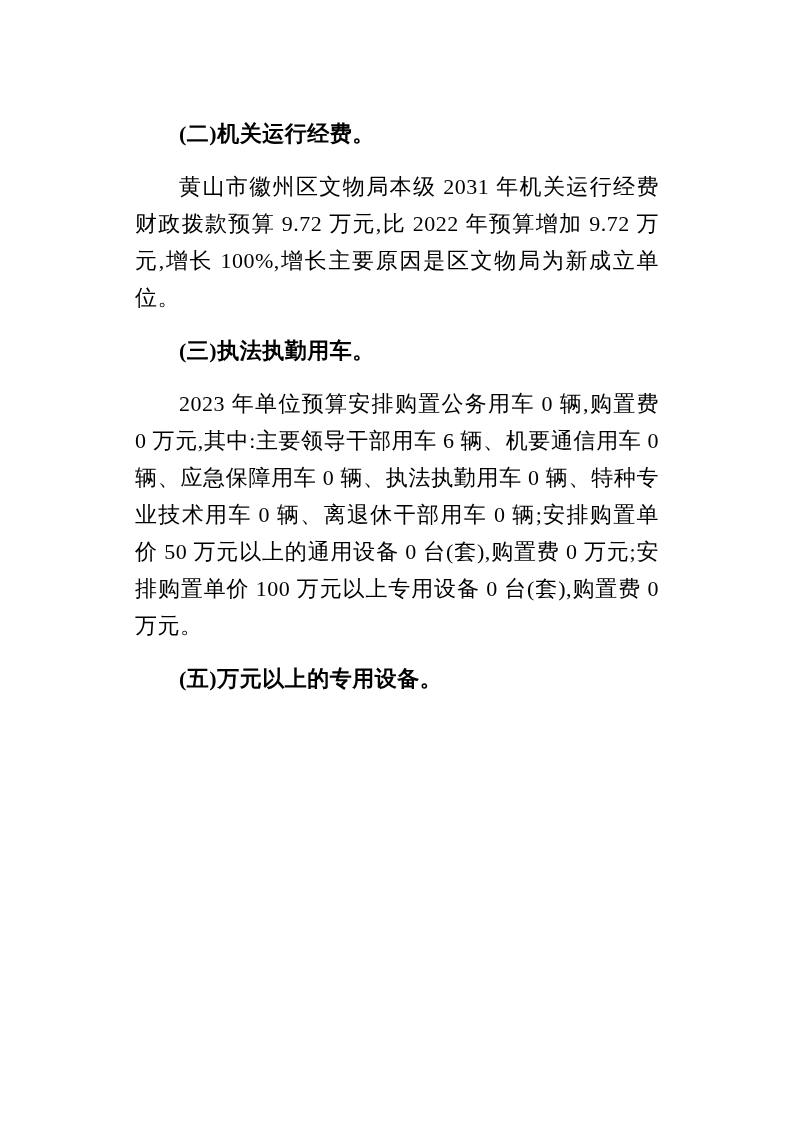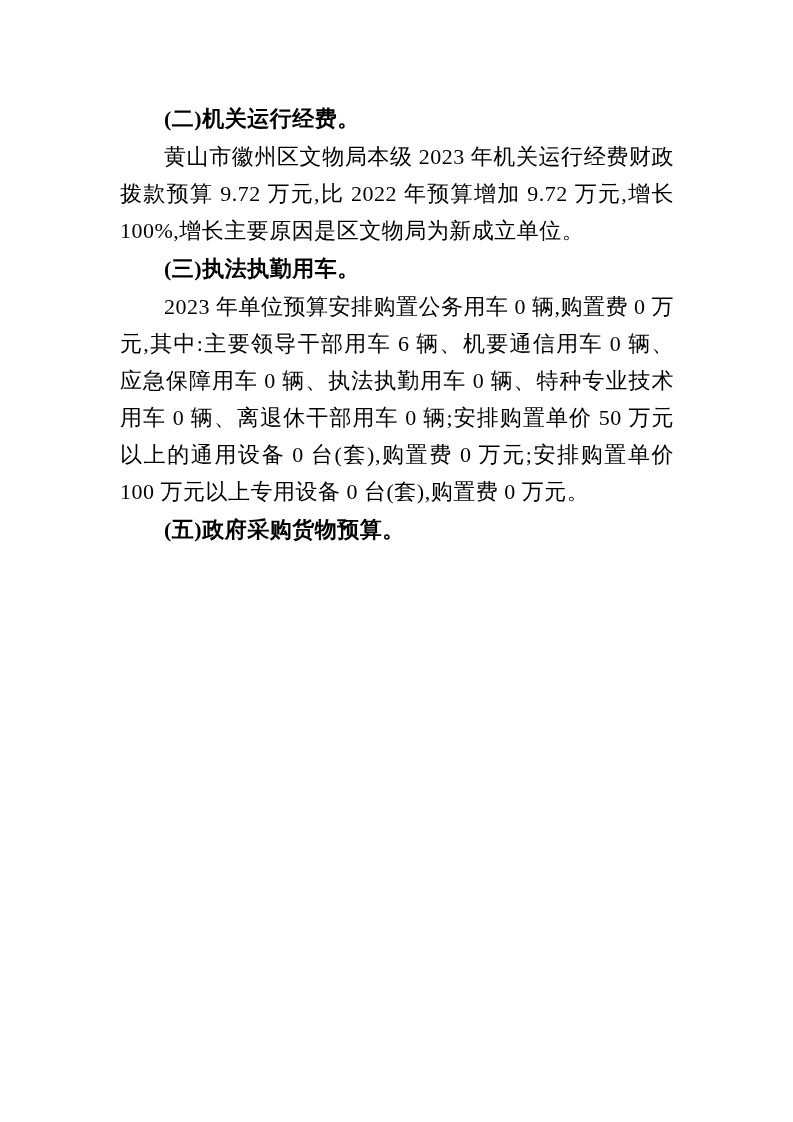--- a/index.html
+++ b/index.html
@@ -20,33 +20,33 @@
     top: 99px;
     width: 556px;
     color: #000000;
     font-family: "Liberation Serif", "DejaVu Serif", serif;
     font-size: 22px;
     line-height: 37px;
     text-align: justify;
     text-justify: inter-ideograph;
   }
   .content p {
-    margin: 1px;
+    margin: 16px;
     padding: 0;
     text-indent: 2em;
     letter-spacing: 0.5px;
   }
   .content p.heading {
     font-weight: bold;
   }
 </style>
 </head>
 <body>
 
 <div class="page">
   <div class="content">
     <p class="heading">(二)机关运行经费。</p>
-    <p class="para">黄山市徽州区文物局本级 2023 年机关运行经费财政拨款预算 9.72 万元,比 2022 年预算增加 9.72 万元,增长 100%,增长主要原因是区文物局为新成立单位。</p>
+    <p class="para">黄山市徽州区文物局本级 2031 年机关运行经费财政拨款预算 9.72 万元,比 2022 年预算增加 9.72 万元,增长 100%,增长主要原因是区文物局为新成立单位。</p>
     <p class="heading">(三)执法执勤用车。</p>
     <p class="para">2023 年单位预算安排购置公务用车 0 辆,购置费 0 万元,其中:主要领导干部用车 6 辆、机要通信用车 0 辆、应急保障用车 0 辆、执法执勤用车 0 辆、特种专业技术用车 0 辆、离退休干部用车 0 辆;安排购置单价 50 万元以上的通用设备 0 台(套),购置费 0 万元;安排购置单价 100 万元以上专用设备 0 台(套),购置费 0 万元。</p>
-    <p class="heading">(五)政府采购货物预算。</p>
+    <p class="heading">(五)万元以上的专用设备。</p>
   </div>
 </div>
 
 </body></html>

